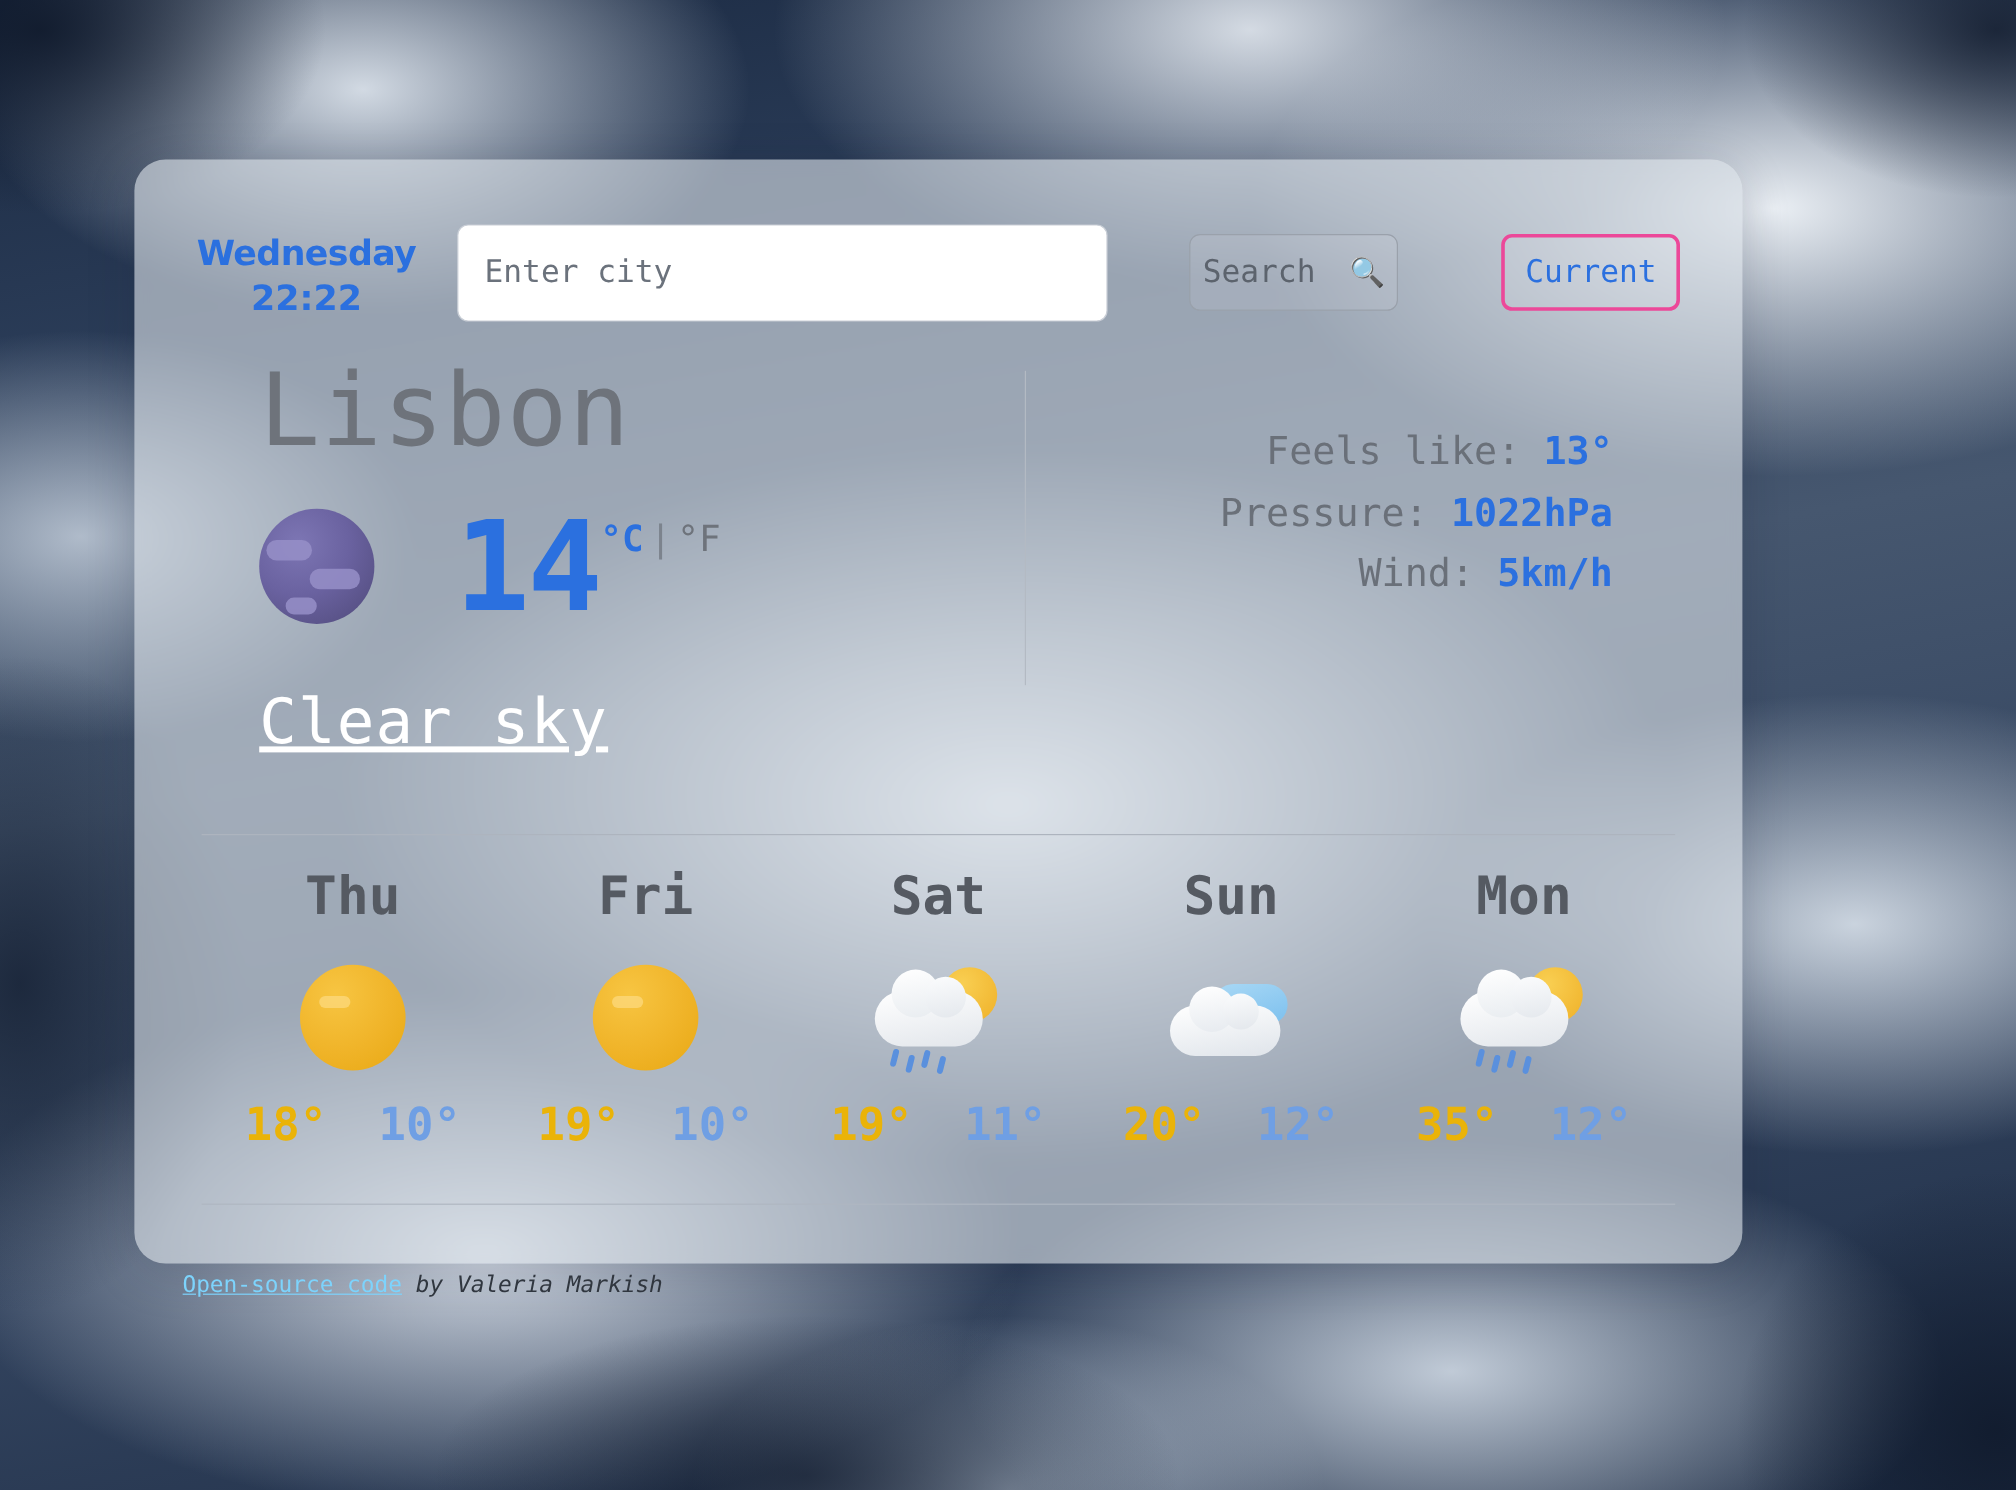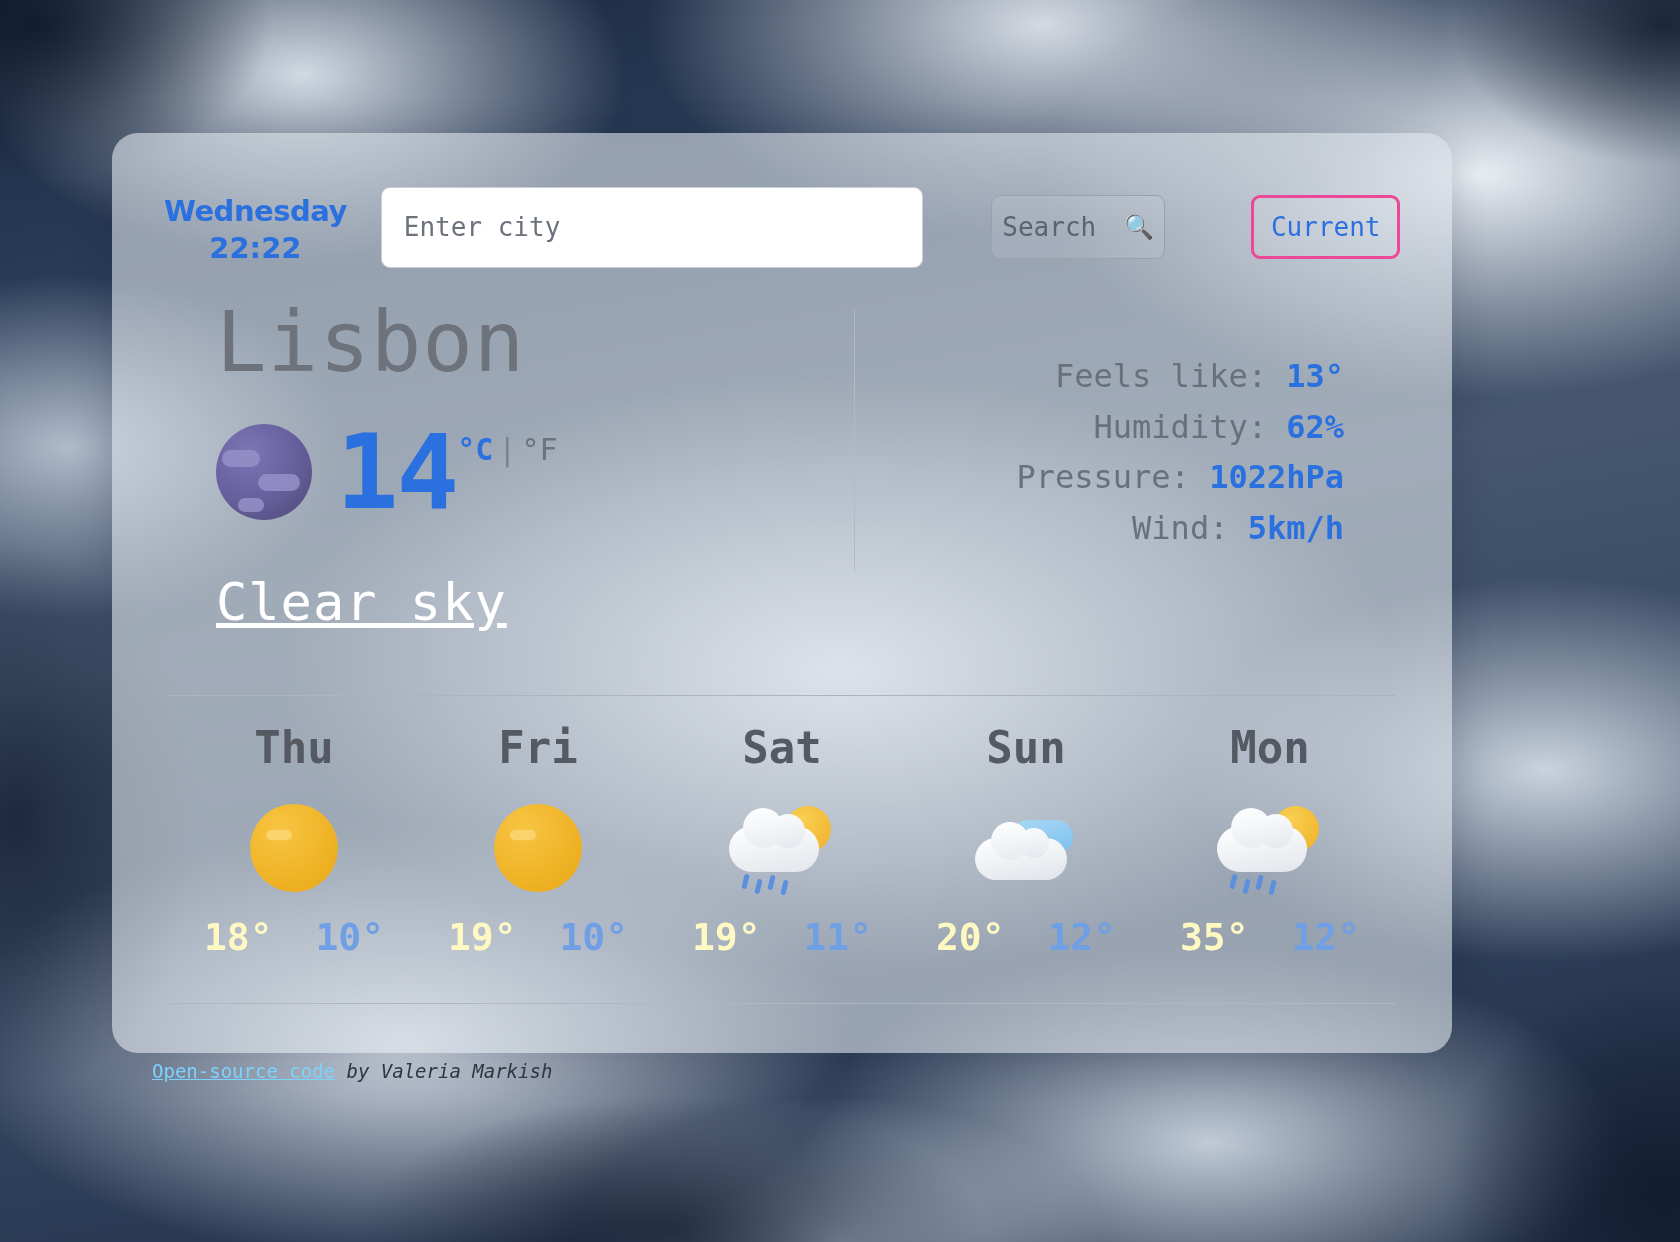--- a/index.html
+++ b/index.html
@@ -152,21 +152,21 @@
   }
   .moon .c1 { width: 38px; height: 17px; left: 6px;  top: 26px; }
   .moon .c2 { width: 42px; height: 17px; left: 42px; top: 50px; }
   .moon .c3 { width: 26px; height: 14px; left: 22px; top: 74px; }
 
   .temp-num {
     font-size: 104px;
     font-weight: bold;
     color: #2b70df;
     line-height: 1;
-    margin-left: 24px;
+    margin-left: 67px;
     letter-spacing: -2px;
   }
   .units {
     display: flex;
     align-items: flex-start;
     font-size: 30px;
     margin-top: -44px;
   }
   .unit-c { color: #2b70df; font-weight: bold; cursor: pointer; }
   .unit-sep { color: #7c838d; margin: 0 5px; }
@@ -227,21 +227,21 @@
     margin-top: 16px;
     display: flex;
     align-items: center;
     justify-content: center;
   }
   .ftemps {
     font-size: 38px;
     font-weight: bold;
     margin-top: 8px;
   }
-  .ftemps .hi { color: #fef9c3; }
+  .ftemps .hi { color: #eab308; }
   .ftemps .lo { color: #6f9fe4; margin-left: 20px; }
 
   .hr-bottom {
     height: 1px;
     background: #b0b7c1;
     margin: 44px 4px 0 4px;
   }
 
   
   .sun-ico {
@@ -378,24 +378,20 @@
     </div>
 
     <div class="divider-v"></div>
 
     <div class="col-right">
       <div class="detail">
         <span>Feels like:</span>
         <b>13°</b>
       </div>
       <div class="detail">
-        <span>Humidity:</span>
-        <b>62%</b>
-      </div>
-      <div class="detail">
         <span>Pressure:</span>
         <b>1022hPa</b>
       </div>
       <div class="detail">
         <span>Wind:</span>
         <b>5km/h</b>
       </div>
     </div>
   </div>
 

